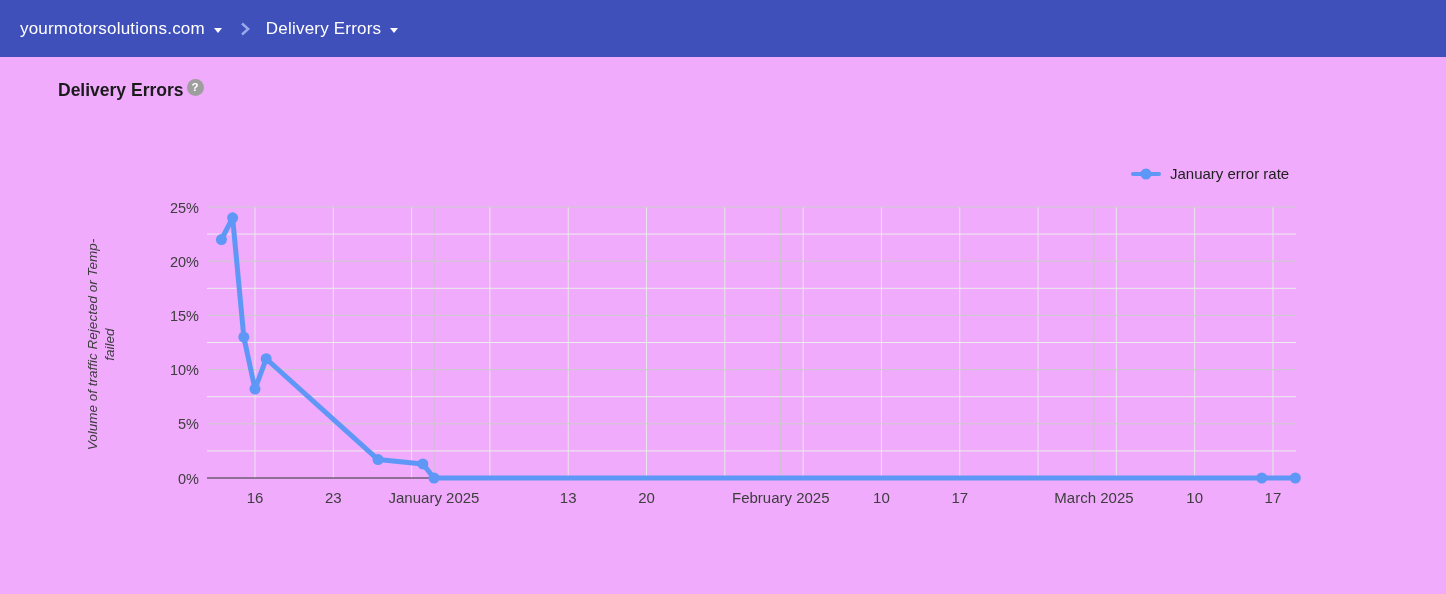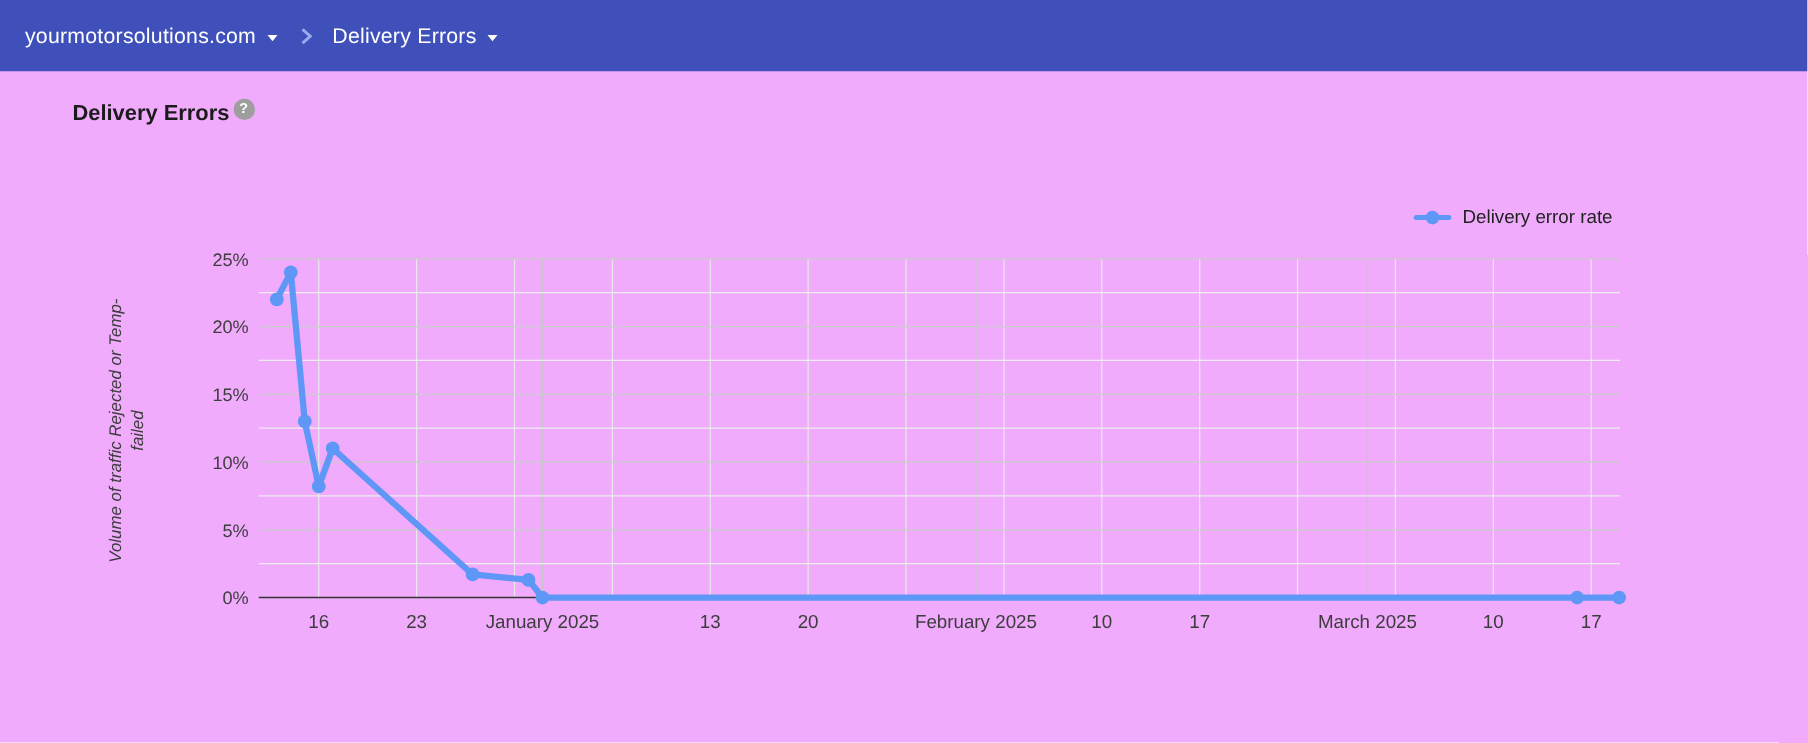--- a/index.html
+++ b/index.html
@@ -58,21 +58,21 @@
 
   <div class="page-title-row">
     <span class="page-title">Delivery Errors</span>
     <span class="help-icon">?</span>
   </div>
 
   <div class="legend">
     <span class="legend-line" style="background: rgb(94, 151, 246);">
       <span class="legend-dot" style="background: rgb(94, 151, 246);"></span>
     </span>
-    <span class="legend-label">Delivery error rate</span>
+    <span class="legend-label">January error rate</span>
   </div>
 
   <svg class="chart" id="chart-svg" width="1446" height="594" viewBox="0 0 1446 594">
       <line x1="254.98983050847457" x2="254.98983050847457" y1="207" y2="478" stroke="#e8e8e8" stroke-width="1"></line>
       <line x1="333.29491525423725" x2="333.29491525423725" y1="207" y2="478" stroke="#e8e8e8" stroke-width="1"></line>
       <line x1="411.59999999999997" x2="411.59999999999997" y1="207" y2="478" stroke="#e8e8e8" stroke-width="1"></line>
       <line x1="433.97288135593215" x2="433.97288135593215" y1="207" y2="478" stroke="#c6c6c6" stroke-width="1"></line>
       <line x1="489.9050847457627" x2="489.9050847457627" y1="207" y2="478" stroke="#e8e8e8" stroke-width="1"></line>
       <line x1="568.2101694915254" x2="568.2101694915254" y1="207" y2="478" stroke="#e8e8e8" stroke-width="1"></line>
       <line x1="646.515254237288" x2="646.515254237288" y1="207" y2="478" stroke="#e8e8e8" stroke-width="1"></line>

